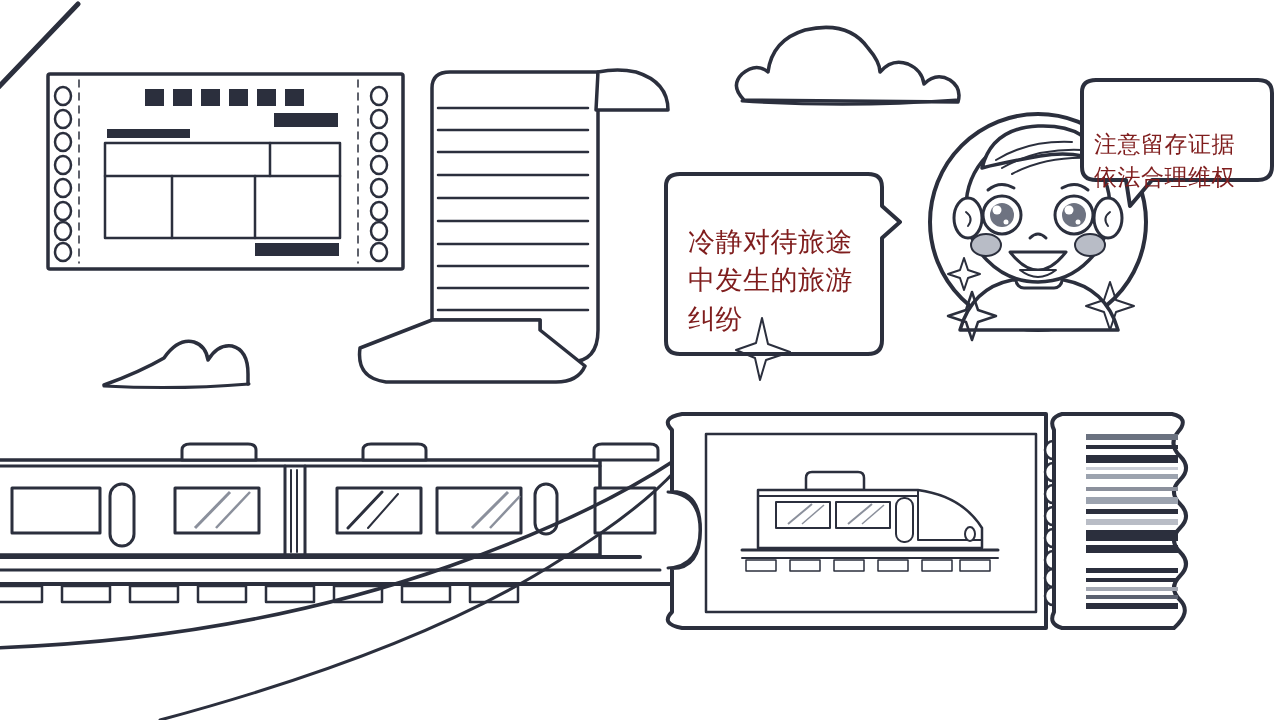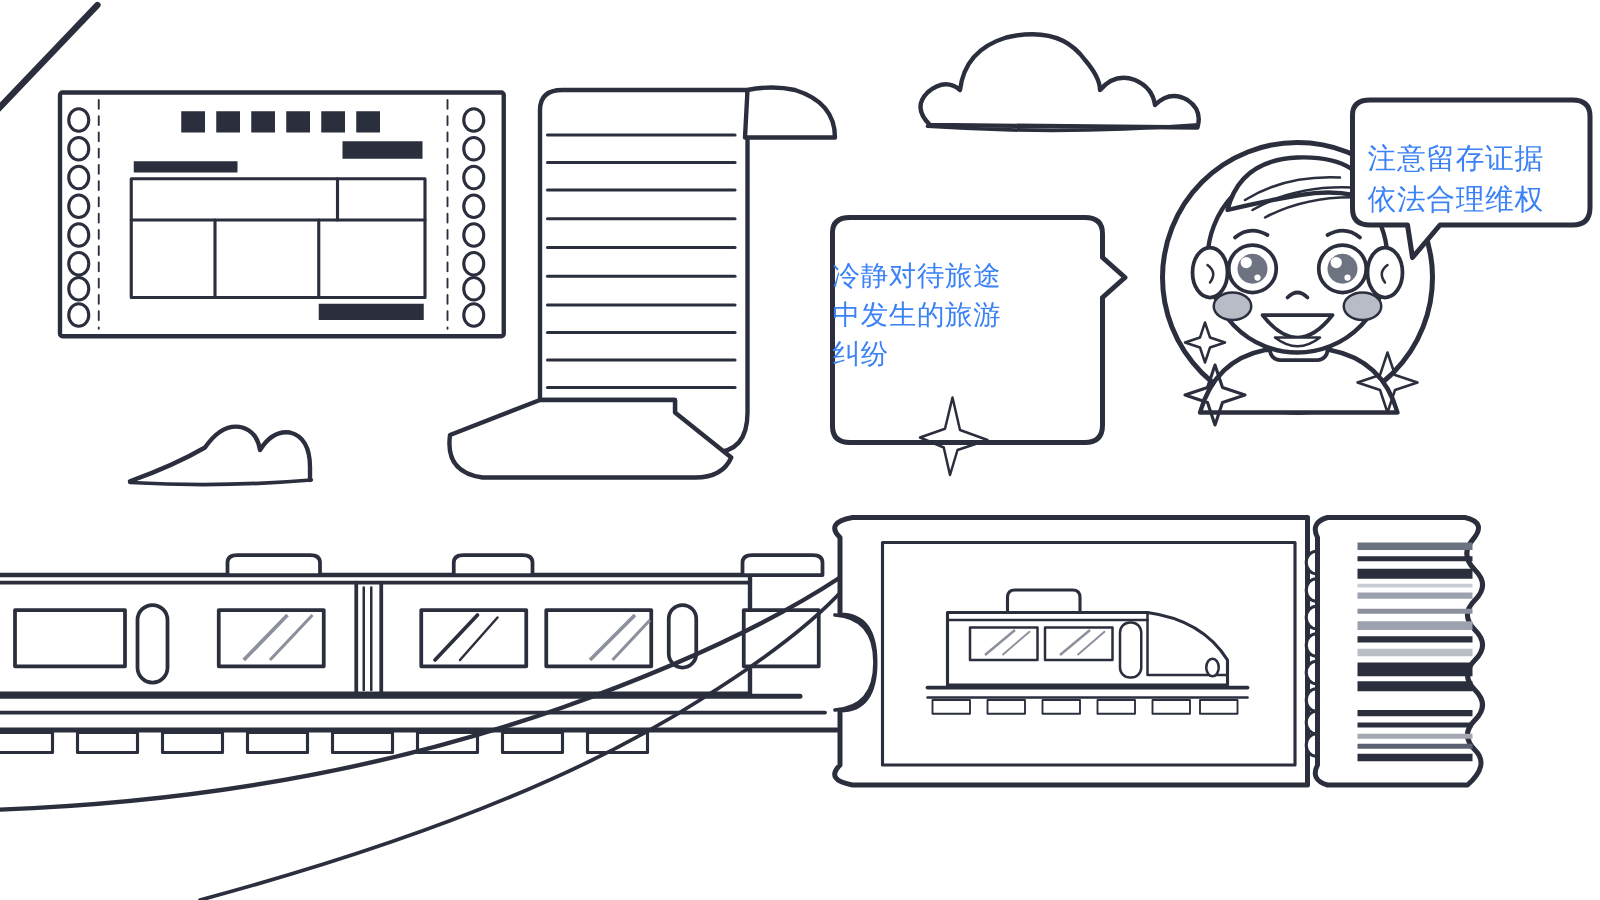--- a/index.html
+++ b/index.html
@@ -19,29 +19,30 @@
   }
   #scene svg {
     position: absolute;
     top: 0;
     left: 0;
     width: 1280px;
     height: 720px;
   }
   .bubble-text {
     position: absolute;
-    color: #3b82f6;
+    color: #7f1d1d;
     white-space: pre;
     line-height: 1.42;
     letter-spacing: 0.5px;
+    margin-top: 18px;
   }
   #bubble-a-text {
-    left: 666px;
+    left: 688px;
     top: 205px;
-    font-size: 22px;
+    font-size: 27px;
     font-family: Liberation Serif, serif;
   }
   #bubble-b-text {
     left: 1094px;
     top: 110px;
     font-size: 23px;
   }
 </style>
 </head>
 <body>

